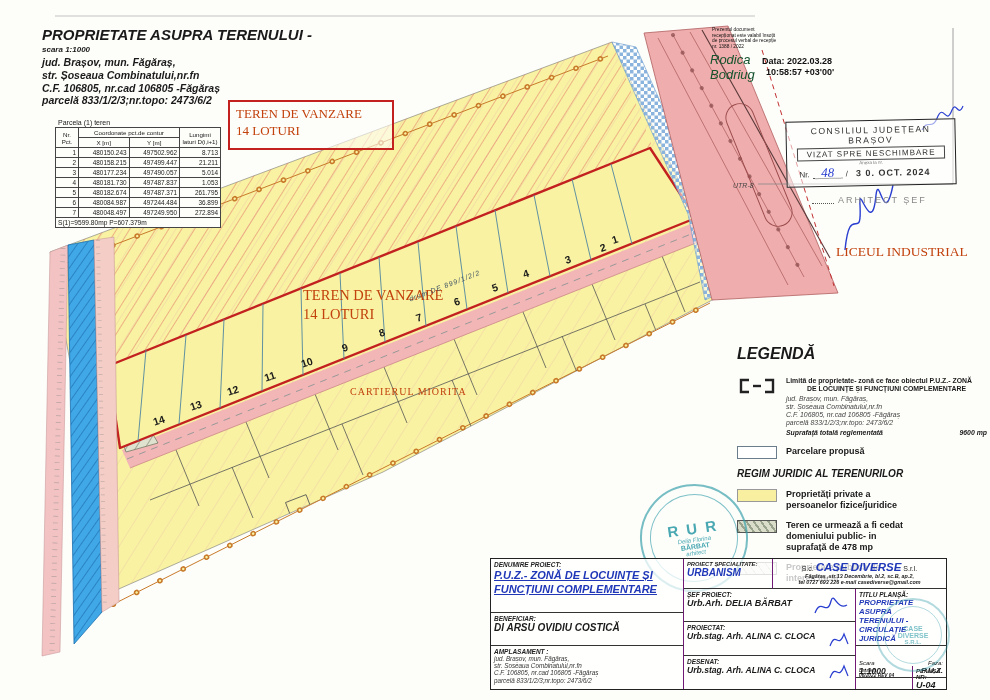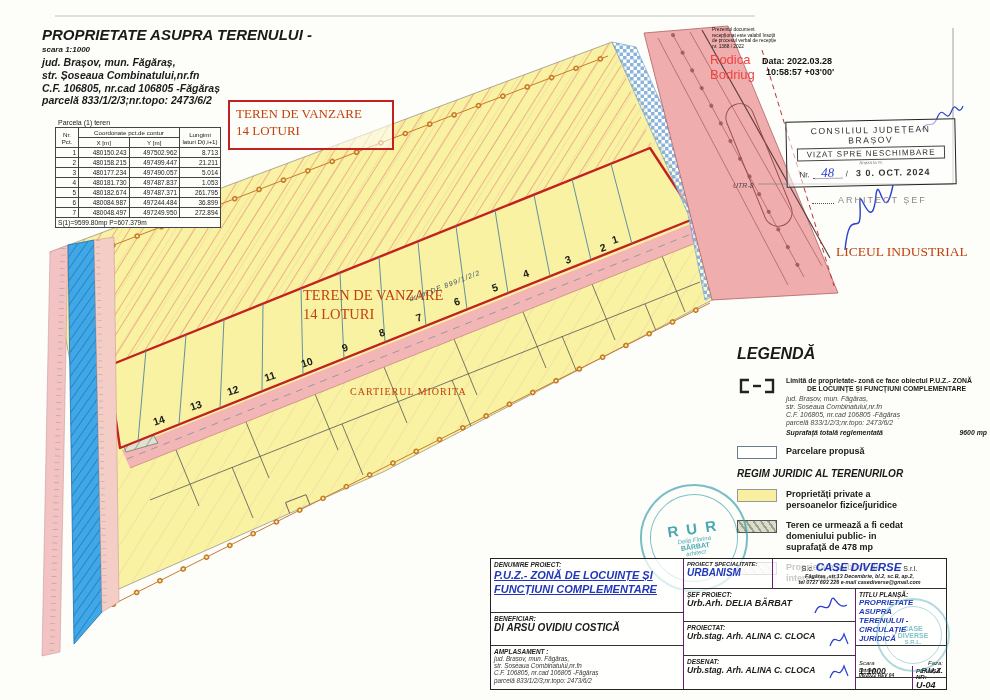--- a/index.html
+++ b/index.html
@@ -247,21 +247,21 @@
 <div class="abs serifred" style="left:836px;top:244px;font-size:13.5px;">LICEUL INDUSTRIAL</div>
 <div class="abs" style="left:408px;top:296px;font-size:7px;font-style:italic;color:#445566;transform:rotate(-21deg);transform-origin:left top;letter-spacing:1px;">drum  DE 899/1/2/2</div>
 <div class="abs" style="left:733px;top:182px;font-size:7px;font-style:italic;color:#444;">UTR-8</div>
 
 <div class="abs" style="left:712px;top:27px;font-size:4.8px;line-height:5.6px;color:#111;">
   <div>Prezentul document</div>
   <div>recepționat este valabil însoțit</div>
   <div>de procesul verbal de recepție</div>
   <div>nr. 1388 / 2022</div>
 </div>
-<div class="abs" style="left:710px;top:52px;font-size:13px;line-height:15px;color:#ef4444;">
+<div class="abs" style="left:710px;top:52px;font-size:13px;line-height:15px;font-style:italic;color:#14532d;">
   <div>Rodica</div>
   <div>Bodriug</div>
 </div>
 <div class="abs" style="left:762px;top:56px;font-size:9px;line-height:11px;font-weight:bold;color:#111;">
   <div>Data: 2022.03.28</div>
   <div style="padding-left:4px;">10:58:57 +03'00'</div>
 </div>
 
 <div class="abs" style="left:786px;top:120px;width:168px;height:64px;border:1.5px solid #222;transform:rotate(-1.2deg);background:rgba(255,255,255,0.55);">
   <div style="text-align:center;font-size:8.6px;letter-spacing:1.5px;color:#333;margin-top:4px;">CONSILIUL JUDEȚEAN BRAȘOV</div>

